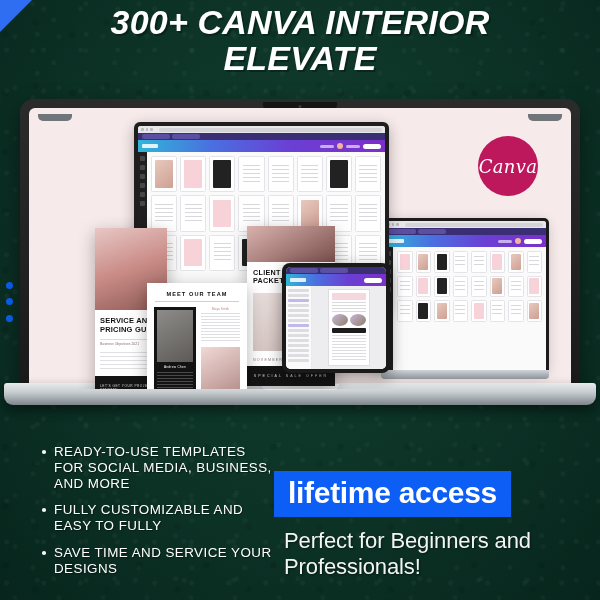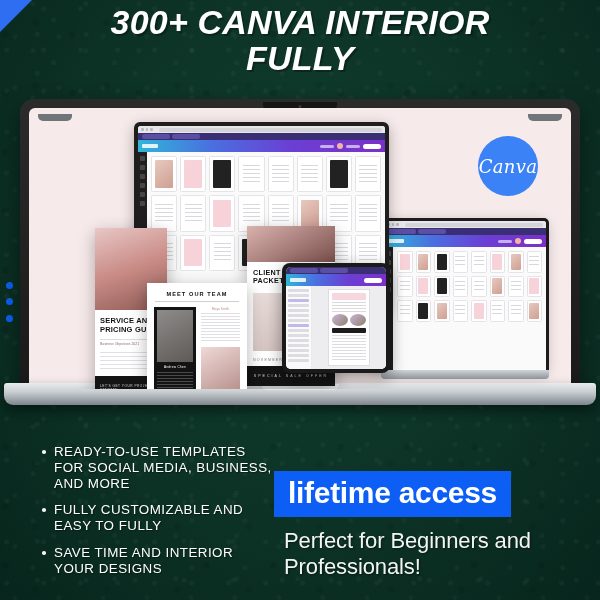--- a/index.html
+++ b/index.html
@@ -99,21 +99,21 @@
     position:absolute; top:19px; width:34px; height:7px;
     background:#6f7579; border-radius:0 0 5px 5px;
   }
   #laptop-foot-l{ left:38px; }
   #laptop-foot-r{ right:38px; }
 
   
   #canva-logo{
     position:absolute; right:33px; top:28px;
     width:60px; height:60px; border-radius:50%;
-    background:#3b82f6;
+    background:#be185d;
     display:flex; align-items:center; justify-content:center;
     z-index:5;
   }
   #canva-logo span{
     color:#fff; font-family:"DejaVu Serif", serif;
     font-style:italic; font-size:18px; letter-spacing:.3px;
   }
 
   
   #monitor-main{
@@ -270,21 +270,21 @@
     <i></i>
   <i></i>
     <i></i>
     <i></i>
     <i></i>
     <i></i>
 </div>
 
 <h1 id="headline">
   <span>300+ CANVA INTERIOR</span><br>
-  <span>FULLY</span>
+  <span>ELEVATE</span>
 </h1>
 
 <div id="hero">
 
   <div id="laptop-lid">
     <div id="laptop-camera"></div>
     <div id="laptop-screen">
 
       <div id="canva-logo">
         <span>Canva</span>
@@ -540,20 +540,20 @@
   </div>
 
   <div id="laptop-base"></div>
   <div id="laptop-foot-l"></div>
   <div id="laptop-foot-r"></div>
 </div>
 
 <ul id="bullets">
   <li>READY-TO-USE TEMPLATES FOR SOCIAL MEDIA, BUSINESS, AND MORE</li>
   <li>FULLY CUSTOMIZABLE AND EASY TO FULLY</li>
-  <li>SAVE TIME AND INTERIOR YOUR DESIGNS</li>
+  <li>SAVE TIME AND SERVICE YOUR DESIGNS</li>
 </ul>
 
 <div id="lifetime-badge">
   <span>lifetime access</span>
 </div>
 
 <div id="tagline">Perfect for Beginners and Professionals!</div>
 
 </body></html>

